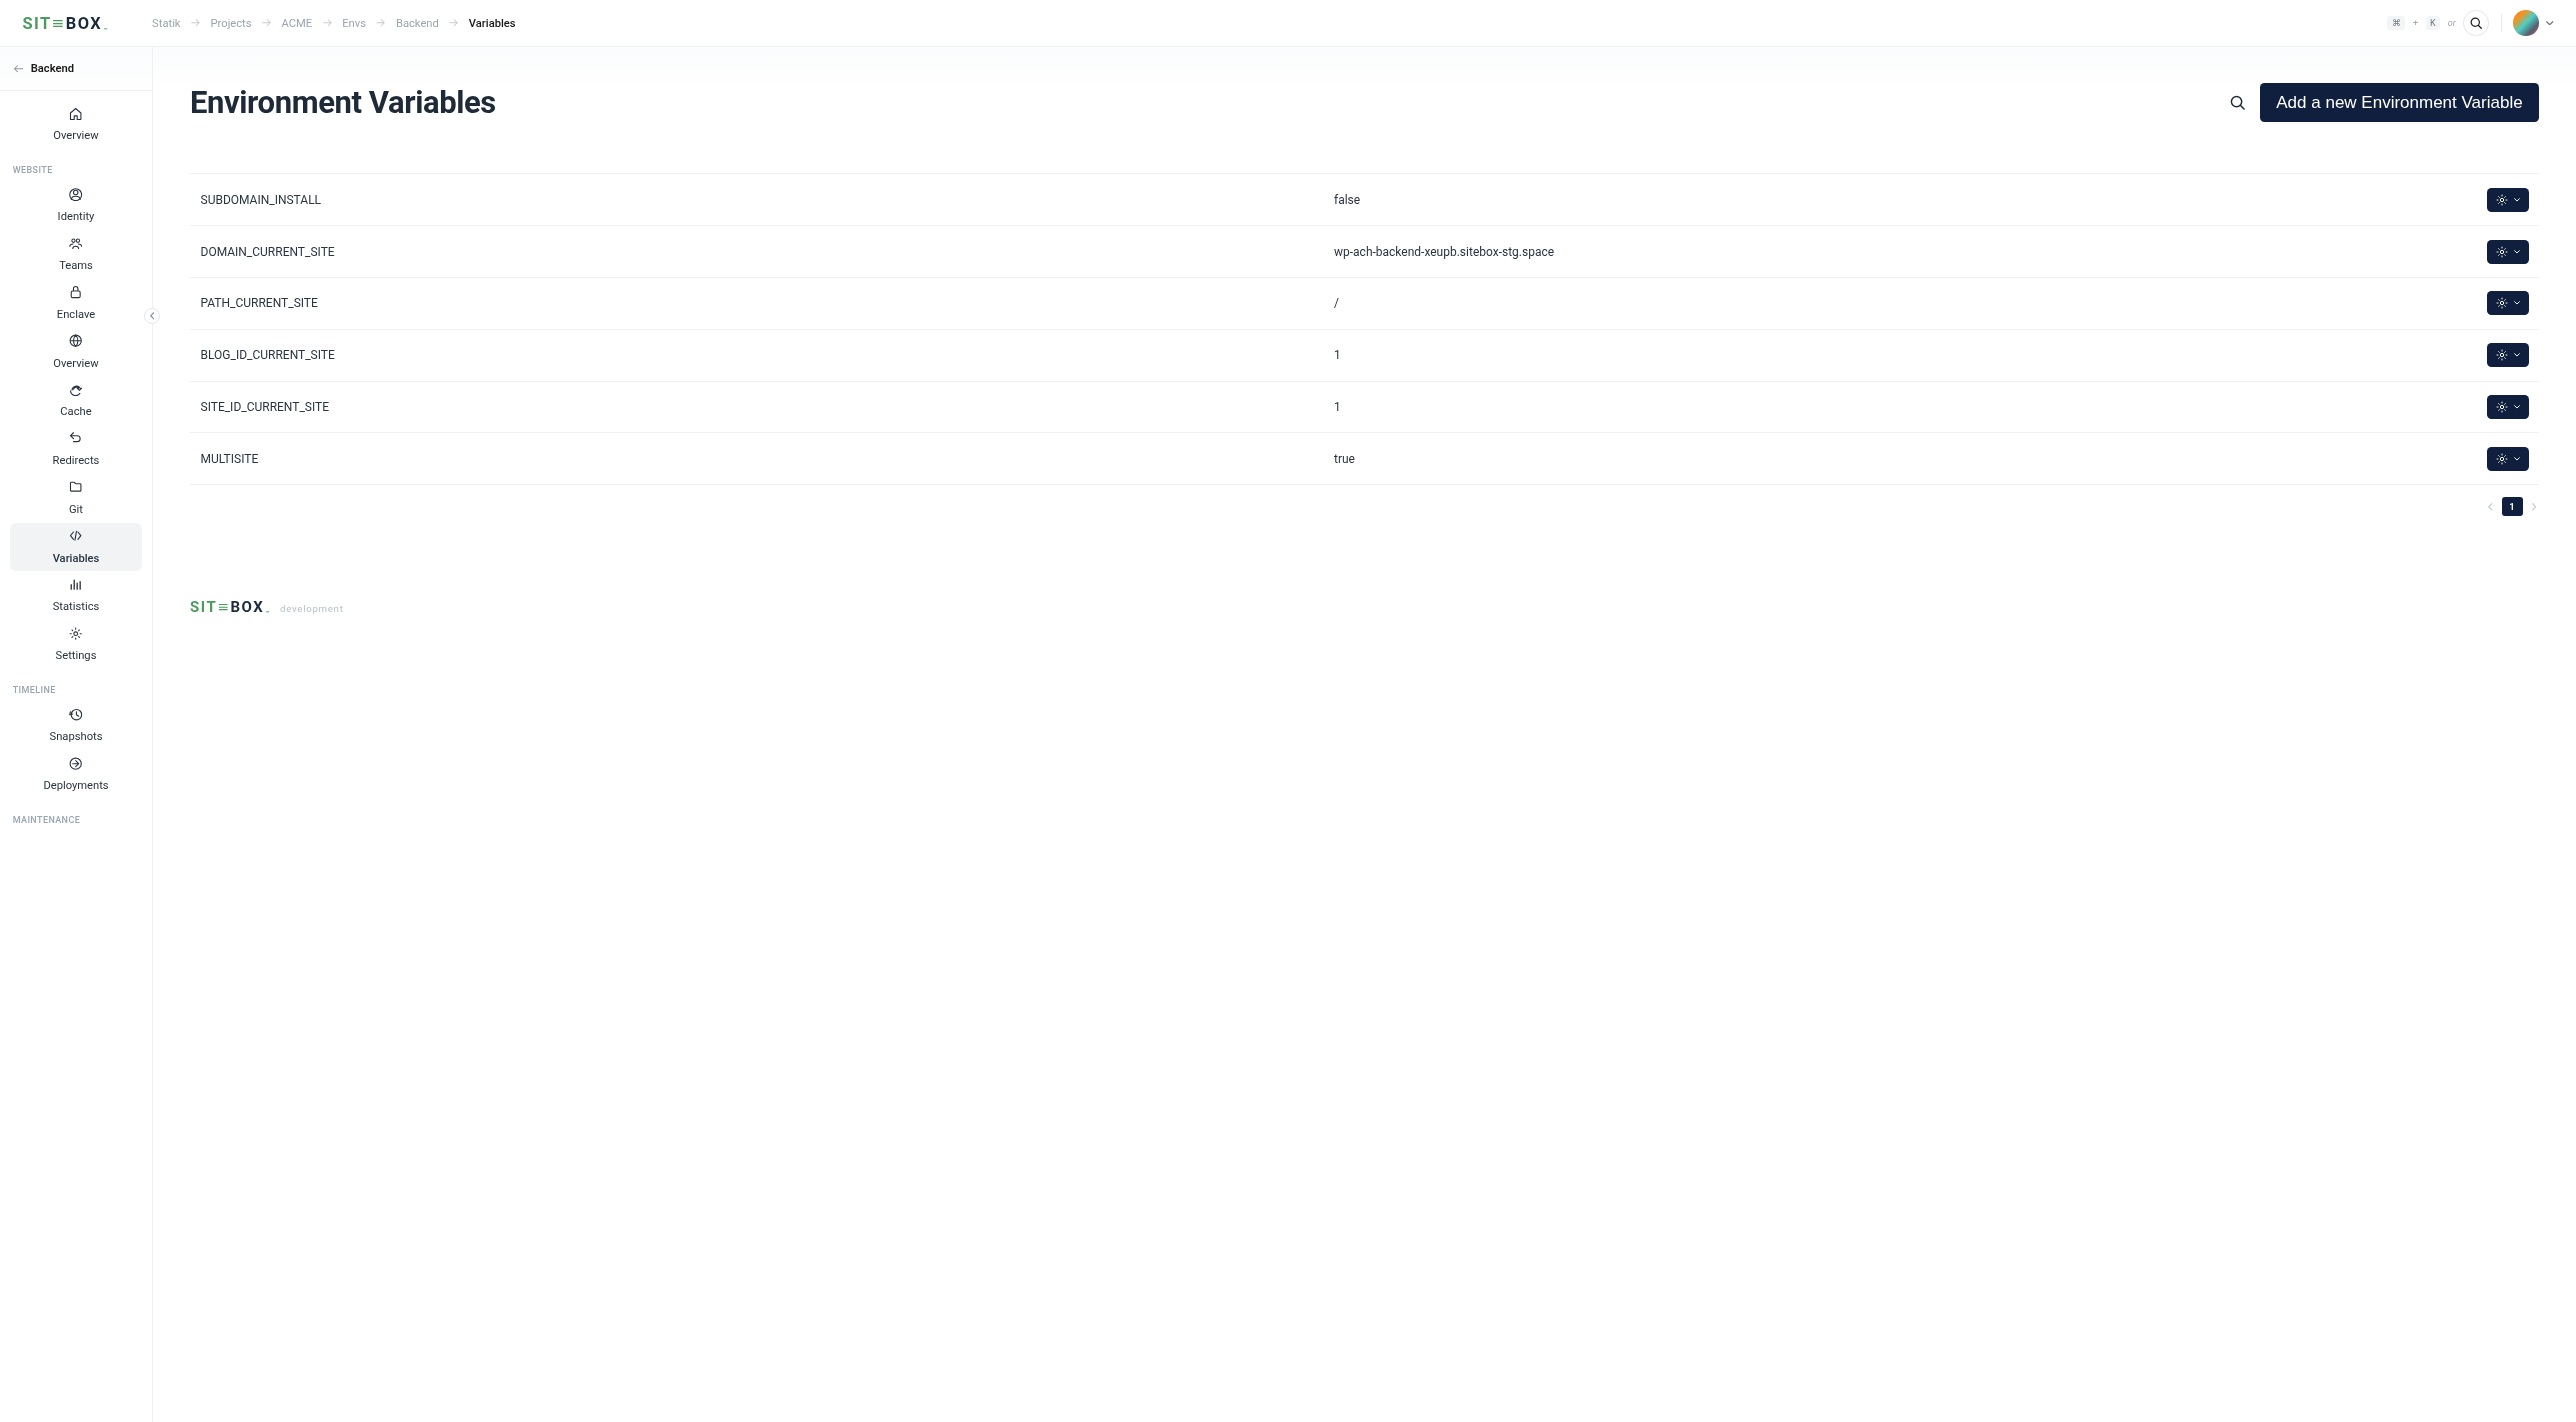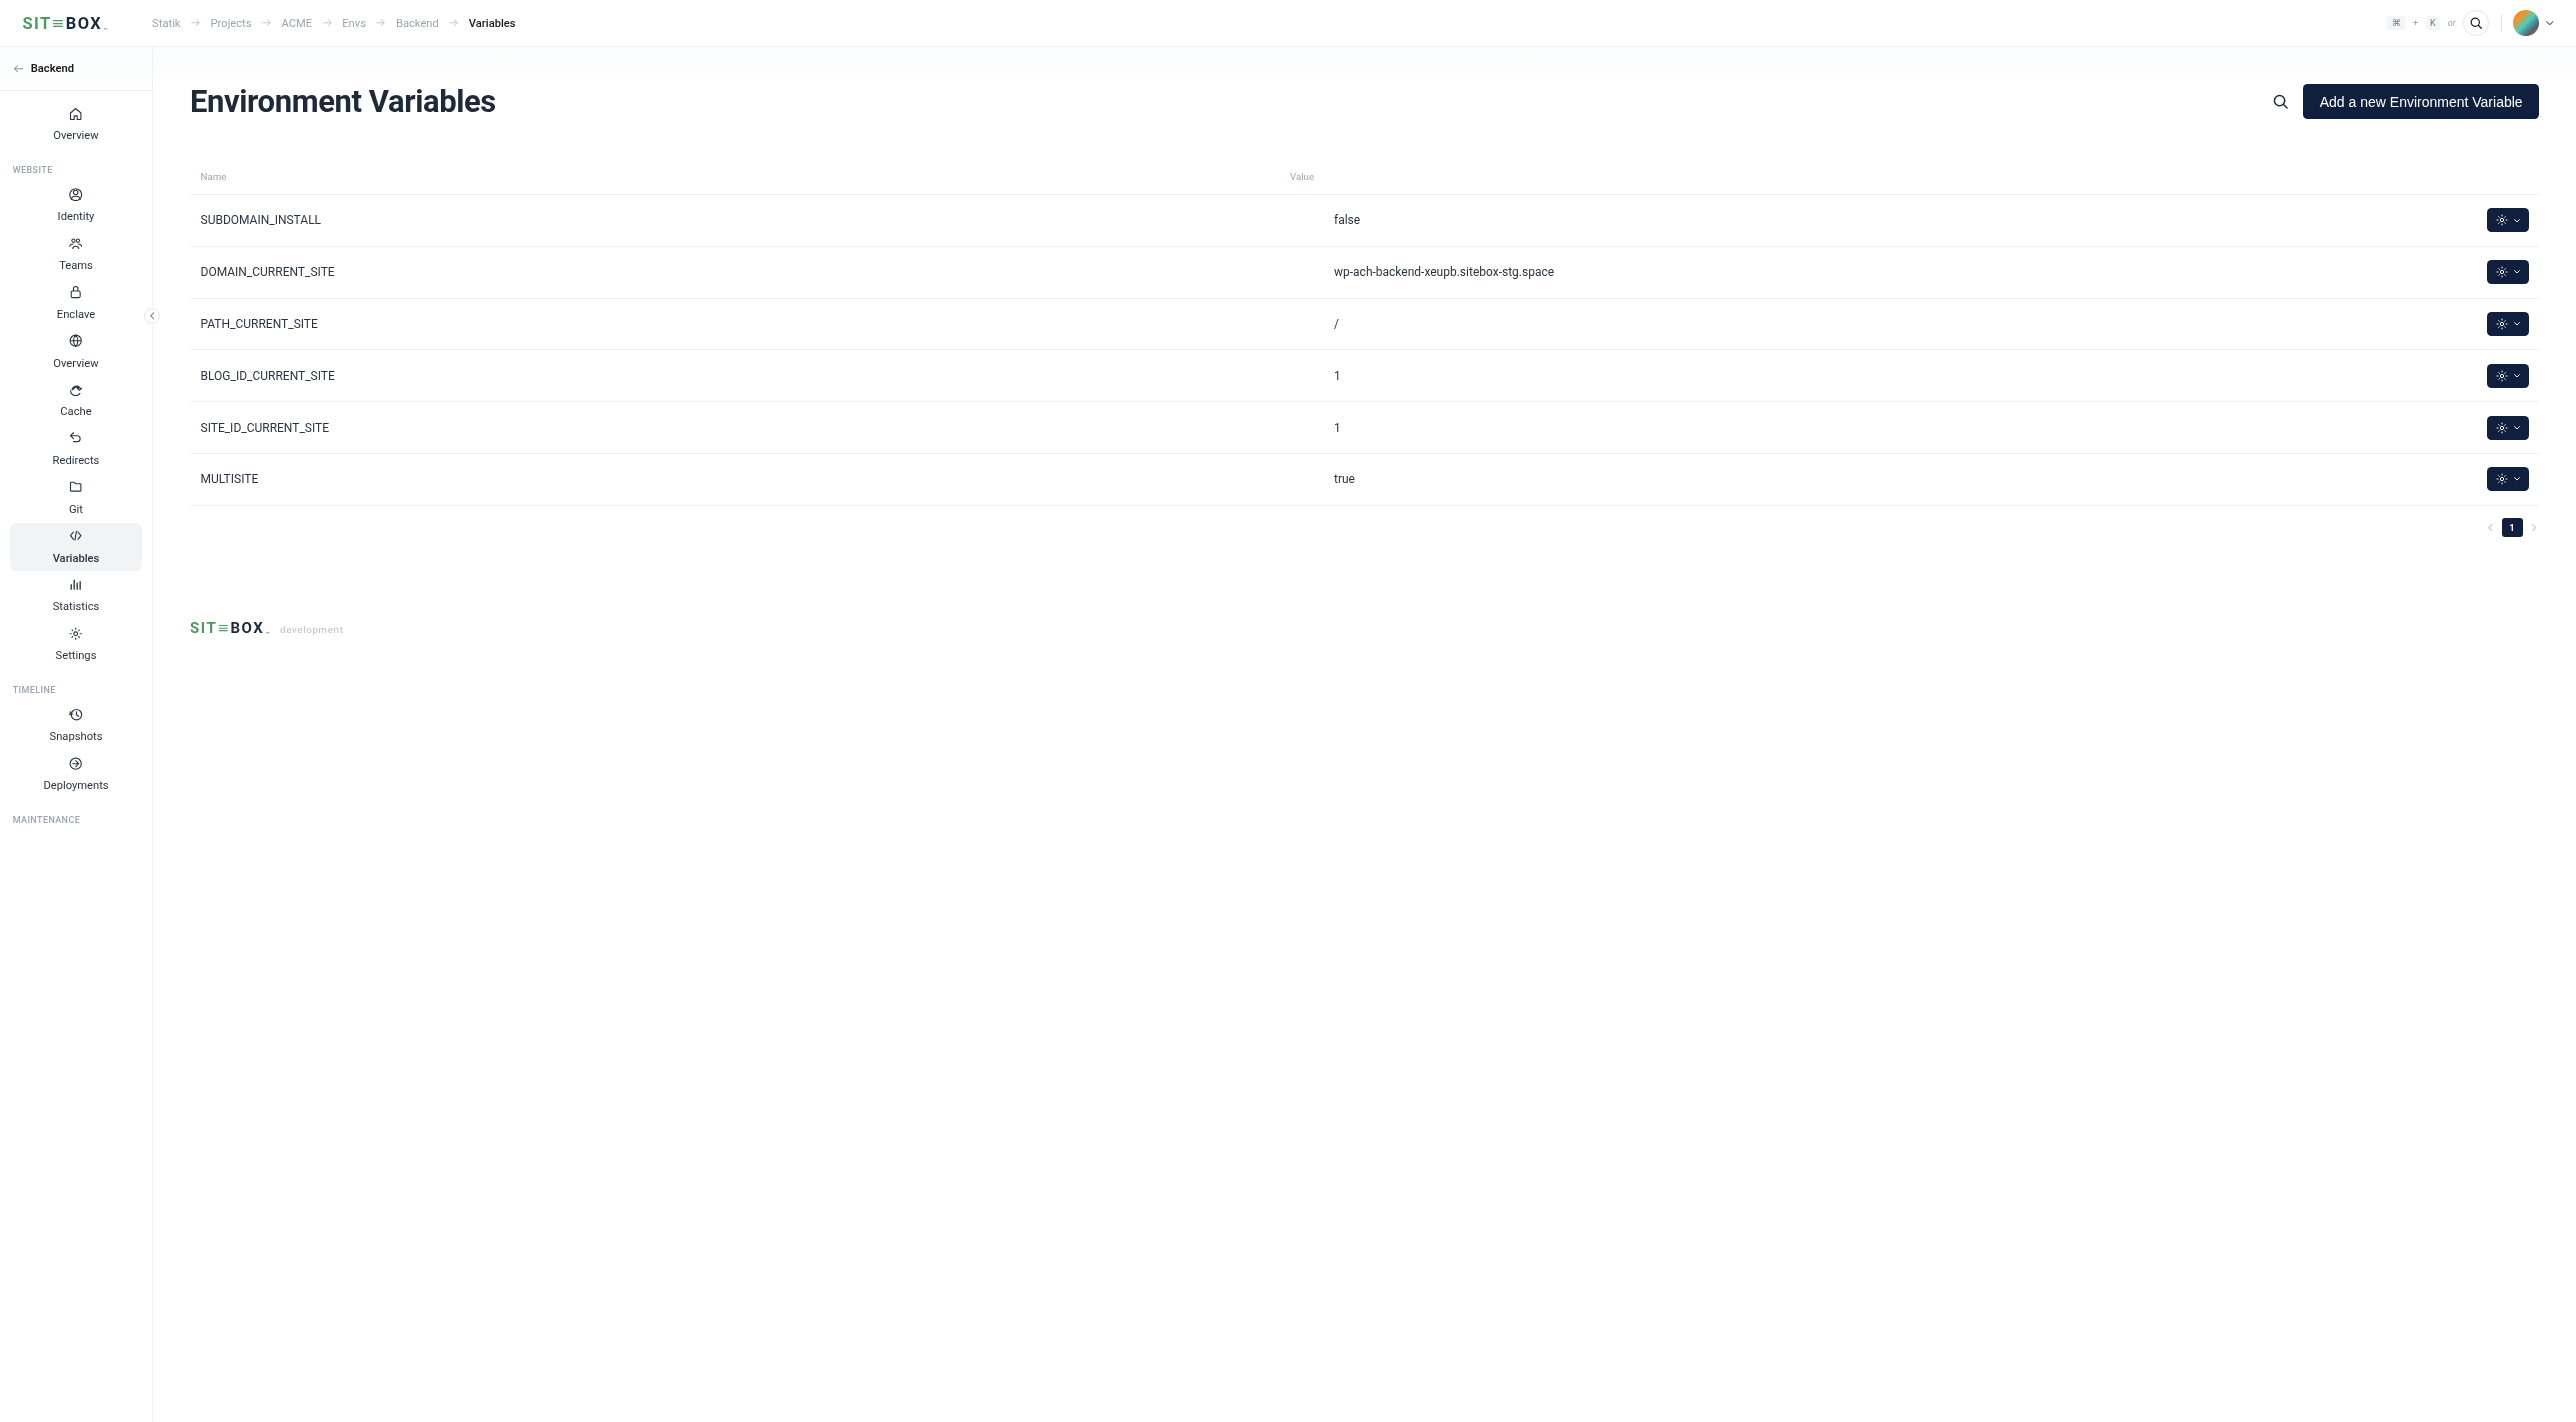--- a/index.html
+++ b/index.html
@@ -35,21 +35,21 @@
 .nav-item.active { background:#f1f3f5; font-weight:500; }
 .nav-item .icon { width:13.4px; display:flex; justify-content:center; color:#2a3440; }
 .nav-heading { font-size:9px; letter-spacing:0.4px; color:#9aa5b1; padding:16.4px 3px 6px; font-weight:500; }
 
 
 .main { flex:1; padding:36px 37px 30px 37px; background:linear-gradient(180deg,#fbfcfd 0%,#fff 45px); }
 .page-head { display:flex; align-items:center; justify-content:space-between; margin-bottom:51px; }
 .page-title { font-size:31px; font-weight:700; color:#1e2a38; letter-spacing:-0.4px; }
 .head-actions { display:flex; align-items:center; gap:15px; }
 .search-icon-btn { cursor:pointer; color:#1e2a38; }
-.primary-btn { background:#0f1f3d; color:#fff; border:none; padding:9.7px 16.4px; border-radius:4.5px; font-size:14px; font-weight:500; cursor:pointer; }
+.primary-btn { background:#0f1f3d; color:#fff; border:none; padding:9.7px 16.4px; border-radius:4.5px; font-size:17px; font-weight:500; cursor:pointer; }
 
 
 .table { width:100%; }
 .table-head { display:grid; grid-template-columns:1fr 1fr 149px; padding:0 10.5px 12px; font-size:9.7px; color:#9aa5b1; }
 .table-row { display:grid; grid-template-columns:1fr 1fr 149px; align-items:center; padding:13.4px 10.5px; border-top:0.7px solid #eef0f2; font-size:12px; }
 .table-row:last-of-type { border-bottom:0.7px solid #eef0f2; }
 .table-row .name { color:#2a3440; }
 .table-row .value { color:#2a3440;margin-left:44px; }
 .row-action { justify-self:end; }
 .gear-btn { background:#0f1f3d; color:#fff; border:none; border-radius:4.5px; padding:6px 9px; display:flex; align-items:center; gap:6px; cursor:pointer; }
@@ -334,25 +334,20 @@
         <div class="search-icon-btn">
           <svg width="15" height="15" viewBox="0 0 16 16">
               <use href="#i-search"></use>
             </svg>
         </div>
         <button class="primary-btn">Add a new Environment Variable</button>
       </div>
     </div>
 
     <div class="table">
-      <div class="table-head">
-        <div>Name</div>
-        <div>Value</div>
-        <div></div>
-      </div>
       <div id="table-body">
           <div class="table-row">
             <div class="name">SUBDOMAIN_INSTALL</div>
             <div class="value">false</div>
             <div class="row-action">
               <button class="gear-btn">
                 <svg width="12" height="12" viewBox="0 0 18 18">
                   <use href="#i-gear"></use>
                 </svg>
                 <svg width="6" height="3.7" viewBox="0 0 10 6">

